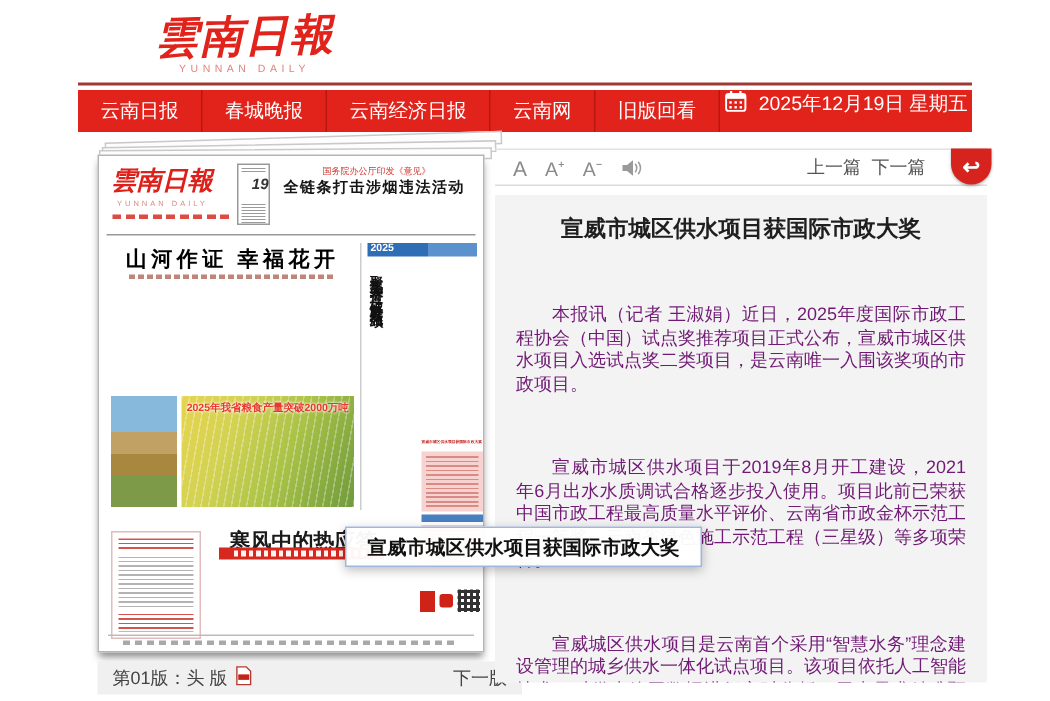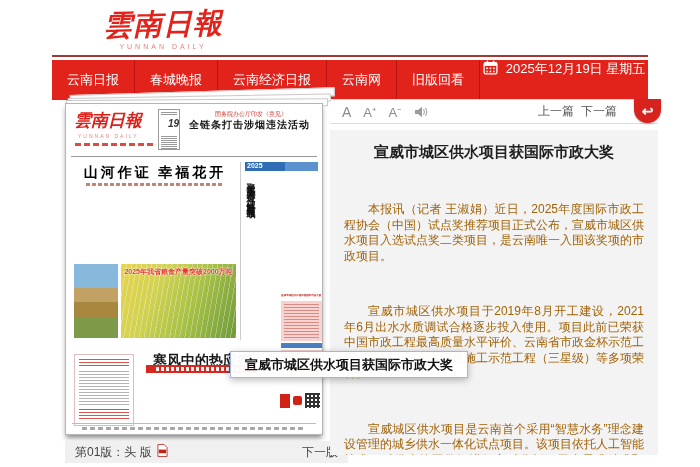--- a/index.html
+++ b/index.html
@@ -8,21 +8,21 @@
 
   
   .site-logo { position:absolute; left:98px; top:5px; width:130px; text-align:center; cursor:pointer; }
   .site-logo .big { font-family:"Liberation Serif",serif; font-weight:bold; font-style:italic;
                     font-size:29px; color:#e2231c; letter-spacing:1px; white-space:nowrap;
                     transform:rotate(-1.5deg); display:inline-block; }
   .site-logo .sub { font-size:7px; color:#e2837d; letter-spacing:3px; margin-top:-2px; }
   .hdr-line { position:absolute; left:52px; top:55px; width:596px; height:2px; background:#9d3a35; }
 
   
-  .nav { position:absolute; left:52px; top:60px; width:596px; height:40px; background:#e2231c;
+  .nav { position:absolute; left:52px; top:60px; width:596px; height:28px; background:#e2231c;
          display:flex; align-items:stretch; color:#fff; font-size:13px; }
   .nav-item { display:flex; align-items:center; justify-content:center; padding:0 15px;
               border-right:1px solid rgba(110,0,0,.35); cursor:pointer; white-space:nowrap; }
   .nav-date { flex:1; display:flex; align-items:flex-start; justify-content:center; gap:8px; }
 
   
   .paper-wrap { position:absolute; left:65px; top:96px; width:260px; height:342px; }
   .sheet { position:absolute; background:#fdfdfd; border:1px solid #c9c9c9; }
   .s1 { left:5px; right:-10px; top:-1px; height:9px; transform:rotate(-1.7deg); transform-origin:left bottom; }
   .s2 { left:3px; right:-6px; top:2px; height:8px; transform:rotate(-1deg); transform-origin:left bottom; }
@@ -120,21 +120,21 @@
   .prevnext { margin-left:auto; margin-right:41px; font-size:12px; color:#555; display:flex; gap:7px; }
   .prevnext span { cursor:pointer; }
   .back-ribbon { position:absolute; left:634px; top:99px; width:27px; height:24px; background:#d6231e;
                  border-radius:0 0 14px 14px; display:flex; align-items:center; justify-content:center;
                  color:#fff; font-size:14px; font-weight:bold; cursor:pointer; box-shadow:0 1px 2px rgba(0,0,0,.3); }
 
   
   .article-panel { position:absolute; left:330px; top:130px; width:328px; height:325px;
                    background:#f3f3f3; padding:10px 14px; overflow:hidden; }
   .article-title { text-align:center; font-size:15px; font-weight:bold; color:#1f1f1f; margin:3px 0 13px; }
-  .para { font-size:12px; line-height:15.5px; color:#a16207; text-align:justify;
+  .para { font-size:12px; line-height:15.5px; color:#701a75; text-align:justify;
           text-indent:2em; margin-bottom:9px;margin-top:40px; }
 
   
   .tooltip { position:absolute; left:230px; top:351px; width:238px; height:27px;
              background:rgba(255,255,255,.96); border:1px solid #9fb6e0;
              box-shadow:0 2px 7px rgba(0,0,0,.28); display:flex; align-items:center; justify-content:center;
              font-size:13px; font-weight:bold; color:#111; z-index:20; white-space:nowrap; }
 </style>
 </head>
 <body>

